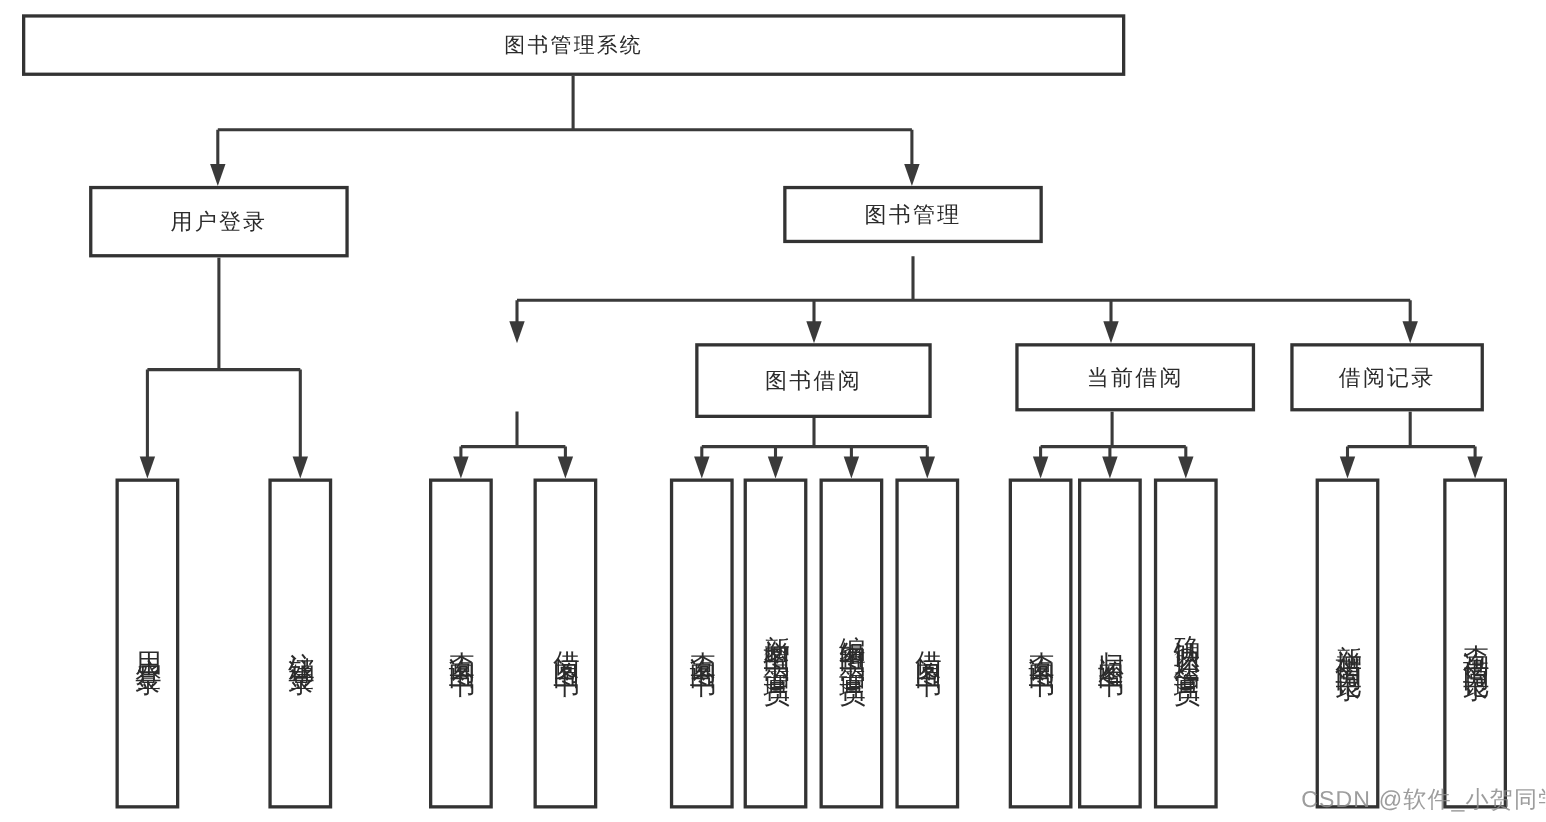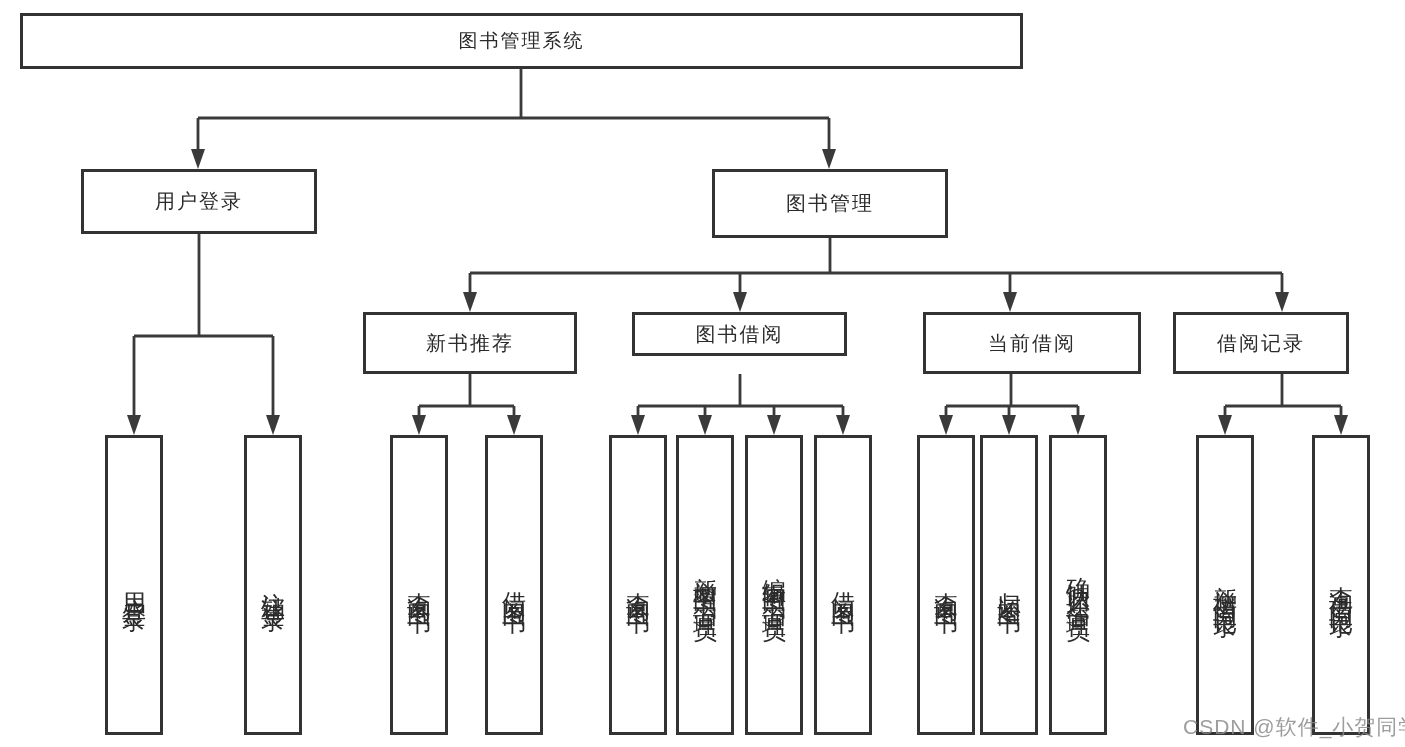--- a/index.html
+++ b/index.html
@@ -87,28 +87,25 @@
     </g>
   </svg>
 
   <div class="node h root" style="left:20px;top:13px;width:1003px;height:56px">
     <span>图书管理系统</span>
   </div>
 
   <div class="node h" style="left:81px;top:169px;width:236px;height:65px">
     <span>用户登录</span>
   </div>
-  <div class="node h" style="left:712px;top:169px;width:236px;height:69px">
+  <div class="node h" style="left:712px;top:169px;width:236px;height:52px">
     <span>图书管理</span>
   </div>
 
-  <div class="node h" style="left:363px;top:312px;width:214px;height:62px">
-    <span>新书推荐</span>
-  </div>
-  <div class="node h" style="left:632px;top:312px;width:215px;height:44px">
+  <div class="node h" style="left:632px;top:312px;width:215px;height:68px">
     <span>图书借阅</span>
   </div>
   <div class="node h" style="left:923px;top:312px;width:218px;height:62px">
     <span>当前借阅</span>
   </div>
   <div class="node h" style="left:1173px;top:312px;width:176px;height:62px">
     <span>借阅记录</span>
   </div>
 
   <div class="node v" style="left:105px">

